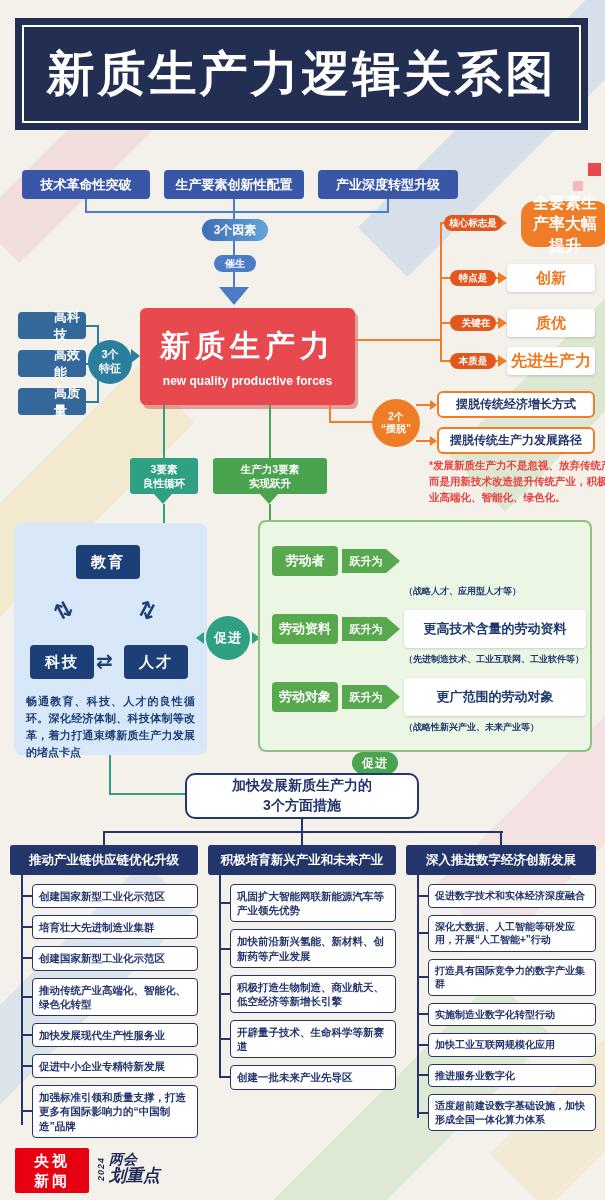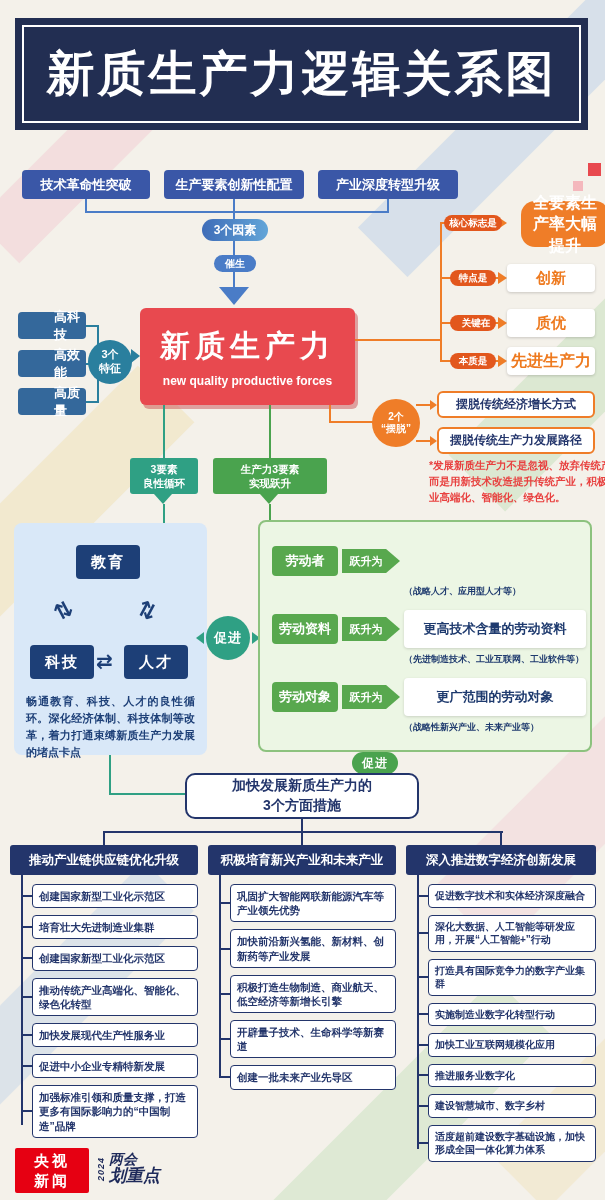--- a/index.html
+++ b/index.html
@@ -238,21 +238,20 @@
 
   <div class="measure-col col3" style="left:406px;top:845px;width:190px;">
     <div class="col-header">深入推进数字经济创新发展</div>
     <div class="col-items">
       <div class="m-item">促进数字技术和实体经济深度融合</div>
       <div class="m-item">深化大数据、人工智能等研发应用，开展“人工智能+”行动</div>
       <div class="m-item">打造具有国际竞争力的数字产业集群</div>
       <div class="m-item">实施制造业数字化转型行动</div>
       <div class="m-item">加快工业互联网规模化应用</div>
       <div class="m-item">推进服务业数字化</div>
-      <div class="m-item">建设智慧城市、数字乡村</div>
       <div class="m-item">适度超前建设数字基础设施，加快形成全国一体化算力体系</div>
     </div>
   </div>
 
   <div class="footer-logo" style="left:15px;top:1148px;width:74px;height:45px;">
     <span>央视</span>
     <span>新闻</span>
   </div>
   <div class="brand" style="left:96px;top:1152px;">
     <span class="brand-year">2024</span>

